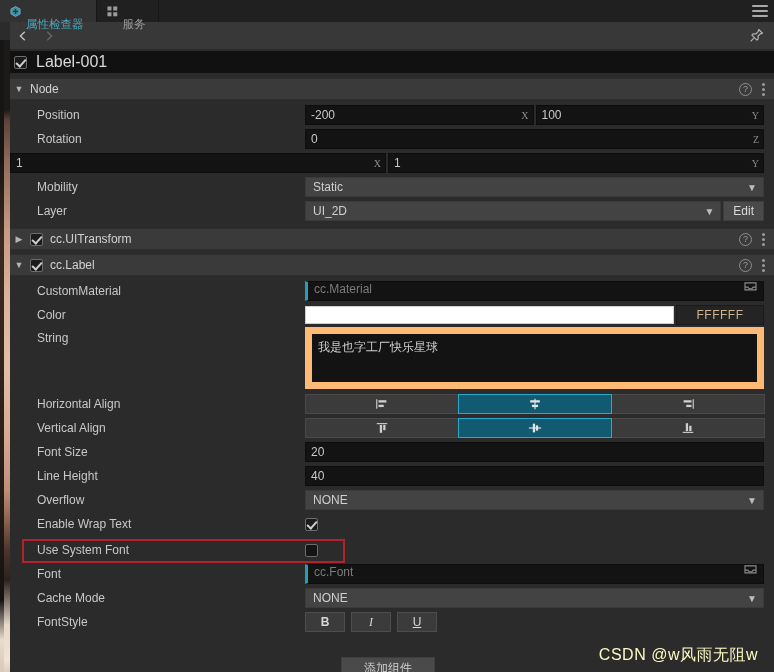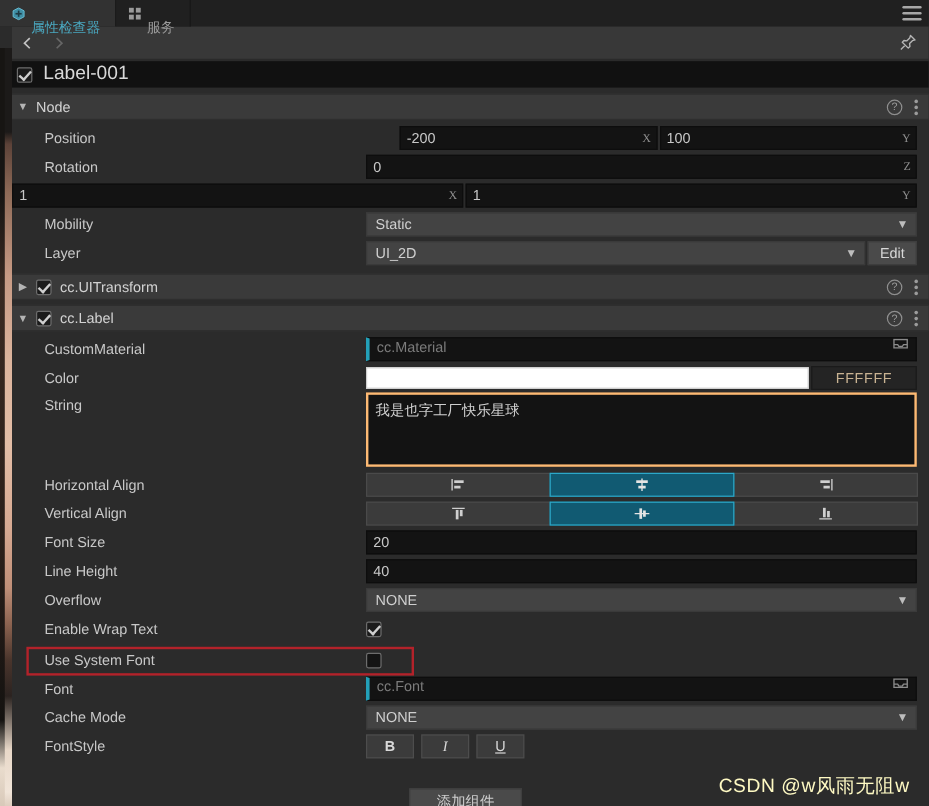--- a/index.html
+++ b/index.html
@@ -146,21 +146,21 @@
     flex: 1; height: 18px; background: #ffffff; border: 1px solid #cfcfcf;
     cursor: pointer; min-width: 0;
   }
   .colorhex {
     width: 88px; height: 20px; background: #242424; border: 1px solid #1a1a1a;
     color: #c9b393; font-size: 12px; display: flex; align-items: center;
     justify-content: center; letter-spacing: 0.5px; cursor: text; flex: 0 0 auto;
   }
 
   .textarea {
-    flex: 1; height: 62px; background: #131313; border: 2px solid #fdba74;
+    flex: 1; height: 62px; background: #131313; border: 7px solid #fdba74;
     color: #cfcfcf; font-size: 12px; padding: 5px 6px; cursor: text;
     line-height: 16px; overflow: hidden; min-width: 0;
   }
 
   
   .btngroup { flex: 1; display: flex; height: 20px; min-width: 0; }
   .btngroup .gb {
     flex: 1; background: #3b3b3b; border: 1px solid #4a4a4a;
     display: flex; align-items: center; justify-content: center; cursor: pointer;
     margin-right: -1px;
@@ -262,21 +262,21 @@
     <span class="sec-icons">
       <span class="qmark">?</span>
       <span class="kebab">
           <i></i>
           <i></i>
           <i></i>
         </span>
     </span>
   </div>
 
-  <div class="row" style="top:103px;gap:28px;">
+  <div class="row" style="top:103px;">
     <div class="lab">Position</div>
     <div class="fields">
       <div class="numfield">
         <span class="val">-200</span>
         <span class="axis">X</span>
       </div>
       <div class="numfield">
         <span class="val">100</span>
         <span class="axis">Y</span>
       </div>

